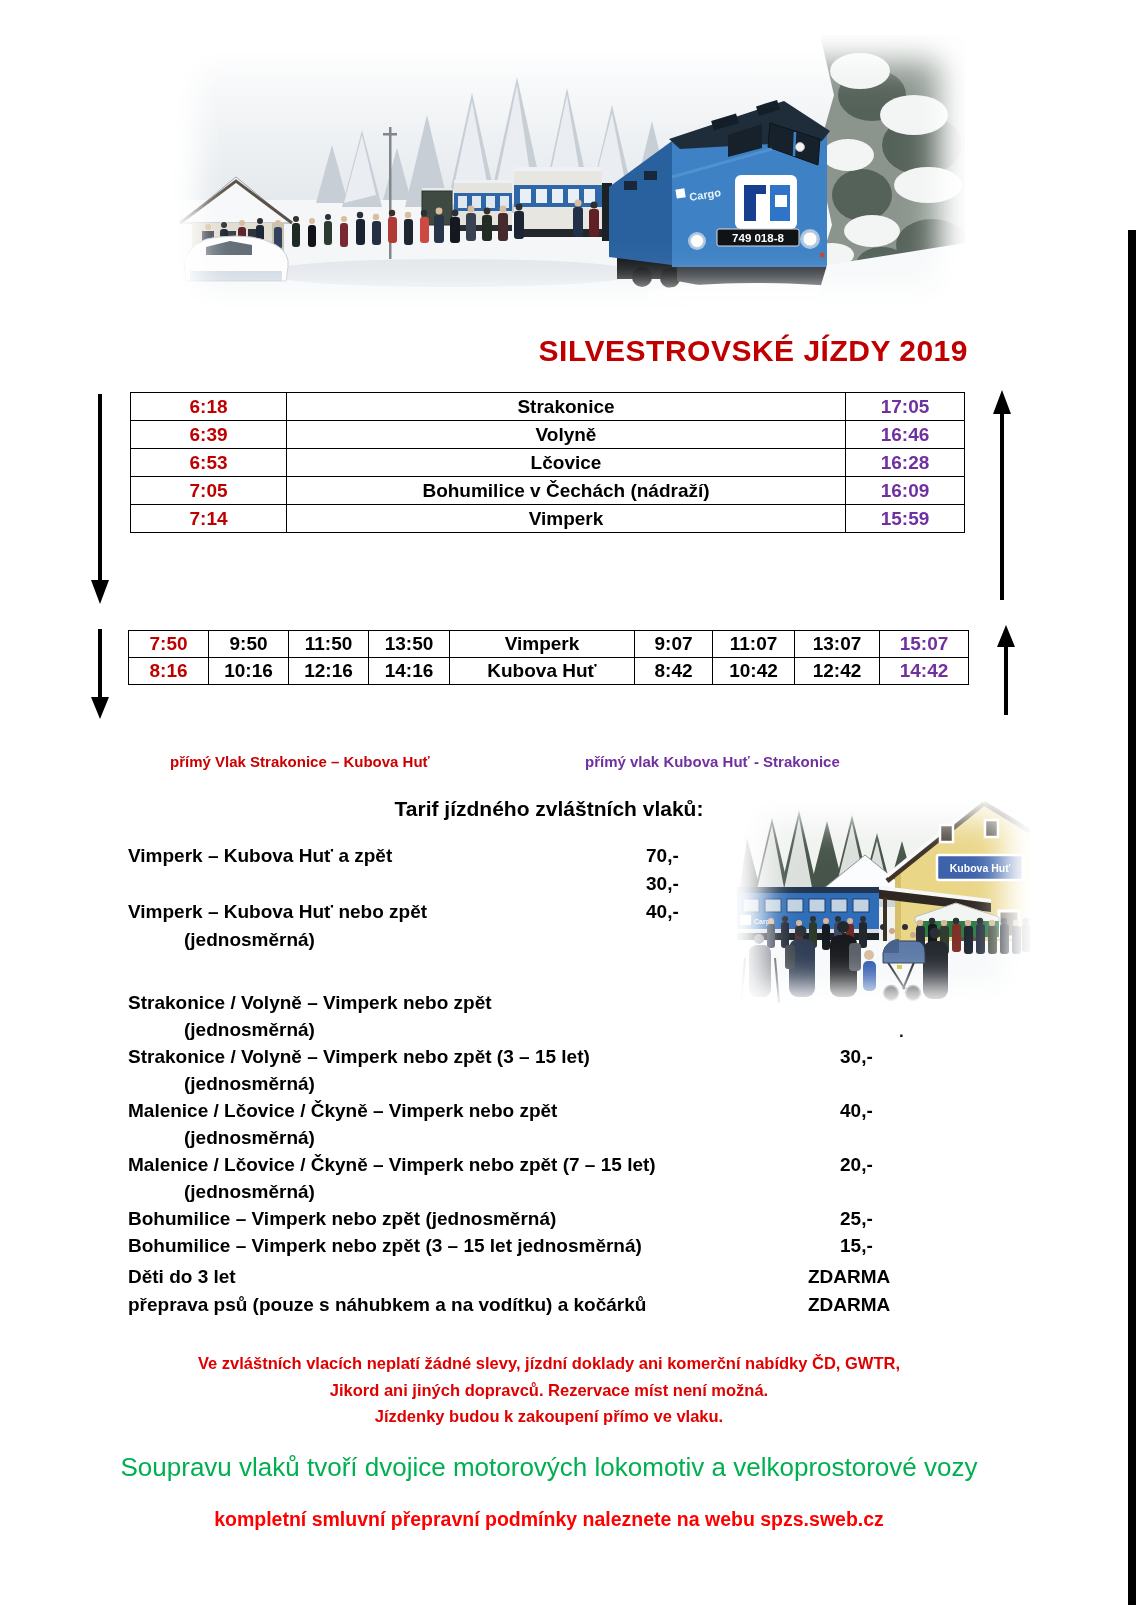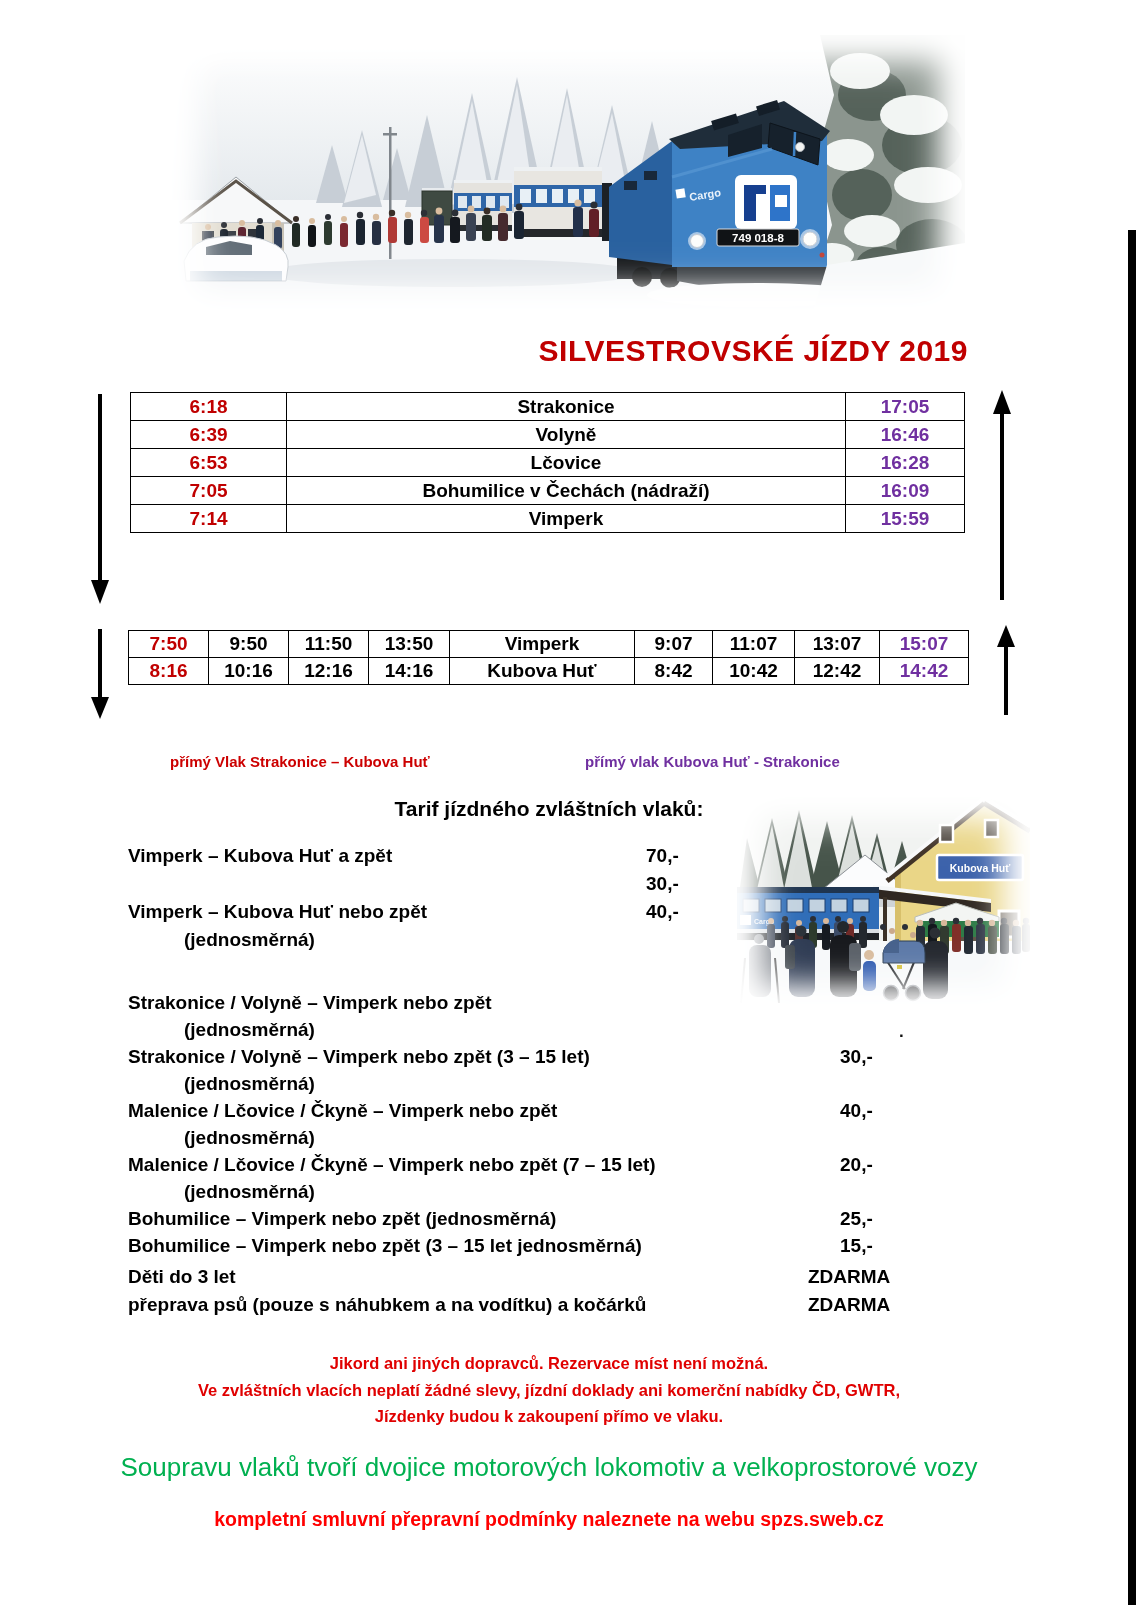--- a/index.html
+++ b/index.html
@@ -606,21 +606,21 @@
         <path d="M146,160 a16,16 0 0 1 16,-14 l0,14 z" fill="#46618c"></path>
         <rect x="160" y="172" width="5" height="4" fill="#d6c23a"></rect>
         <circle cx="154" cy="200" r="7.5" fill="#1d1f22" stroke="#8d9298" stroke-width="1.5"></circle>
         <circle cx="176" cy="200" r="7.5" fill="#1d1f22" stroke="#8d9298" stroke-width="1.5"></circle>
       </g>
     </svg>
     <div class="vignette"></div>
   </div>
 
   <div class="warning" id="warning-block">
+      <div>Ve zvláštních vlacích neplatí žádné slevy, jízdní doklady ani komerční nabídky ČD, GWTR,</div>
       <div>Jikord ani jiných dopravců. Rezervace míst není možná.</div>
-      <div>Ve zvláštních vlacích neplatí žádné slevy, jízdní doklady ani komerční nabídky ČD, GWTR,</div>
       <div>Jízdenky budou k zakoupení přímo ve vlaku.</div>
     </div>
   <div class="green-note">Soupravu vlaků tvoří dvojice motorových lokomotiv a velkoprostorové vozy</div>
   <div class="footer-note">kompletní smluvní přepravní podmínky naleznete na webu spzs.sweb.cz</div>
 
   <div class="scan-bar"></div>
 </div>
 
 </body></html>

